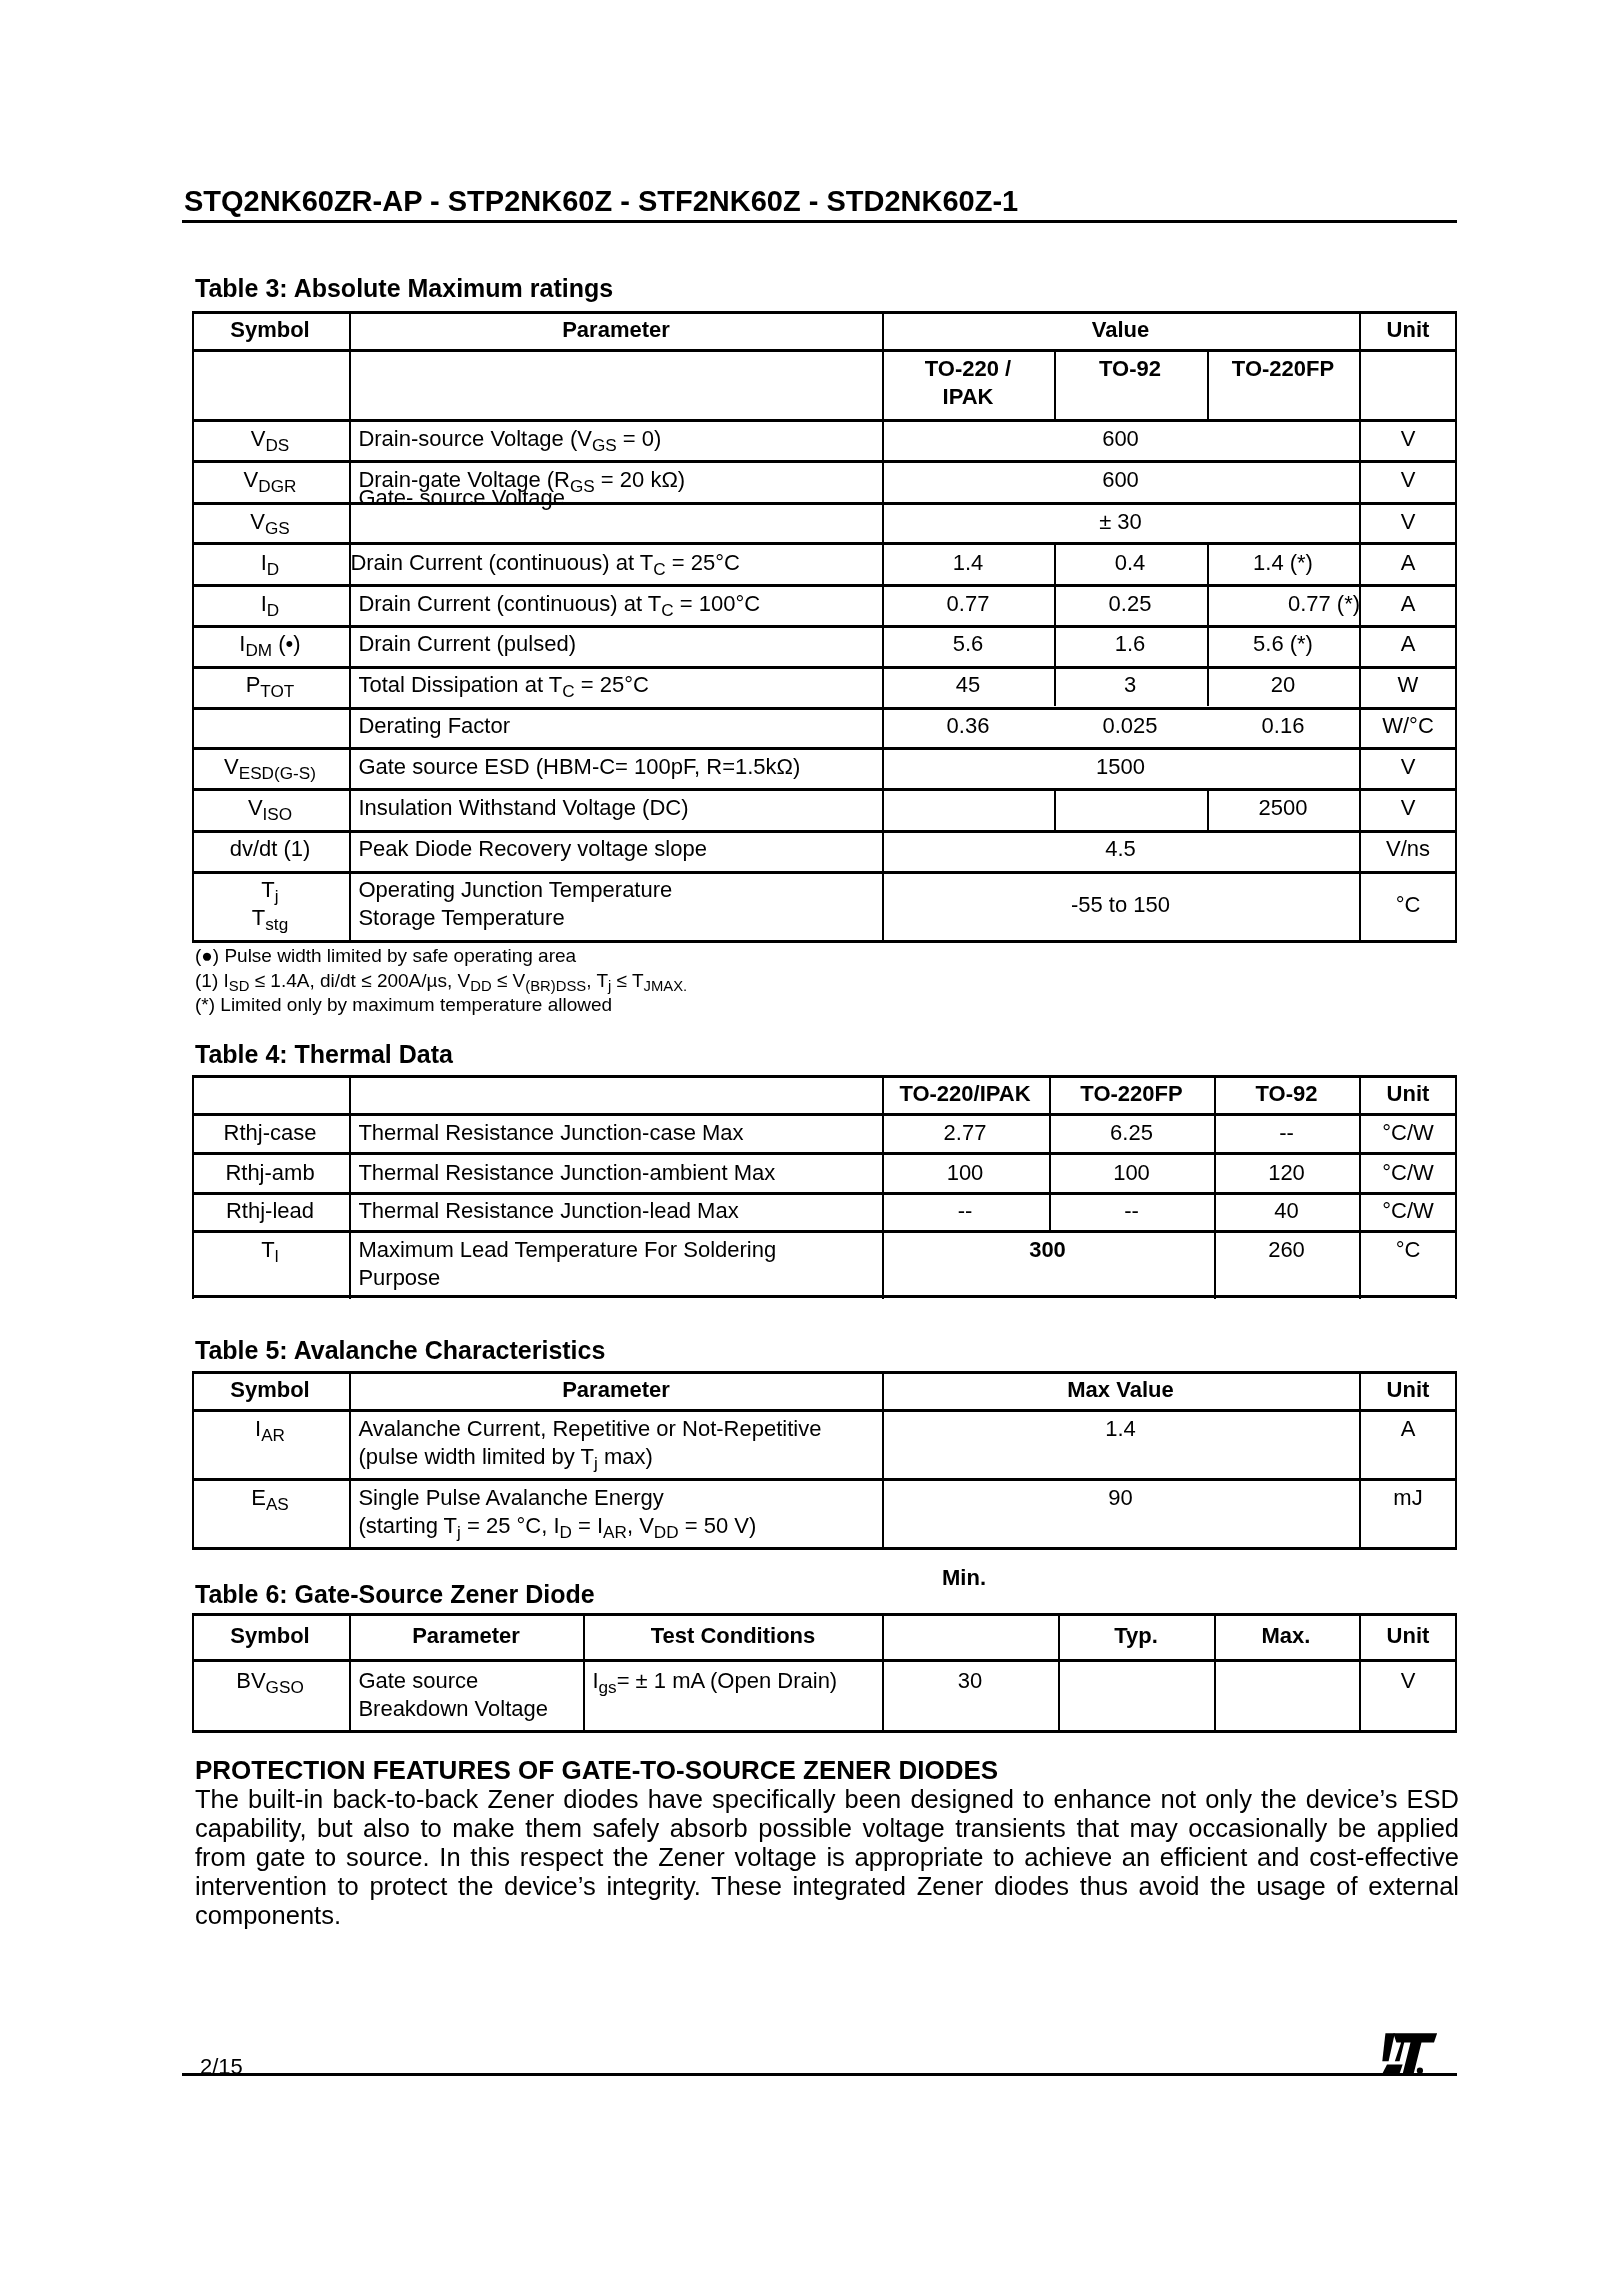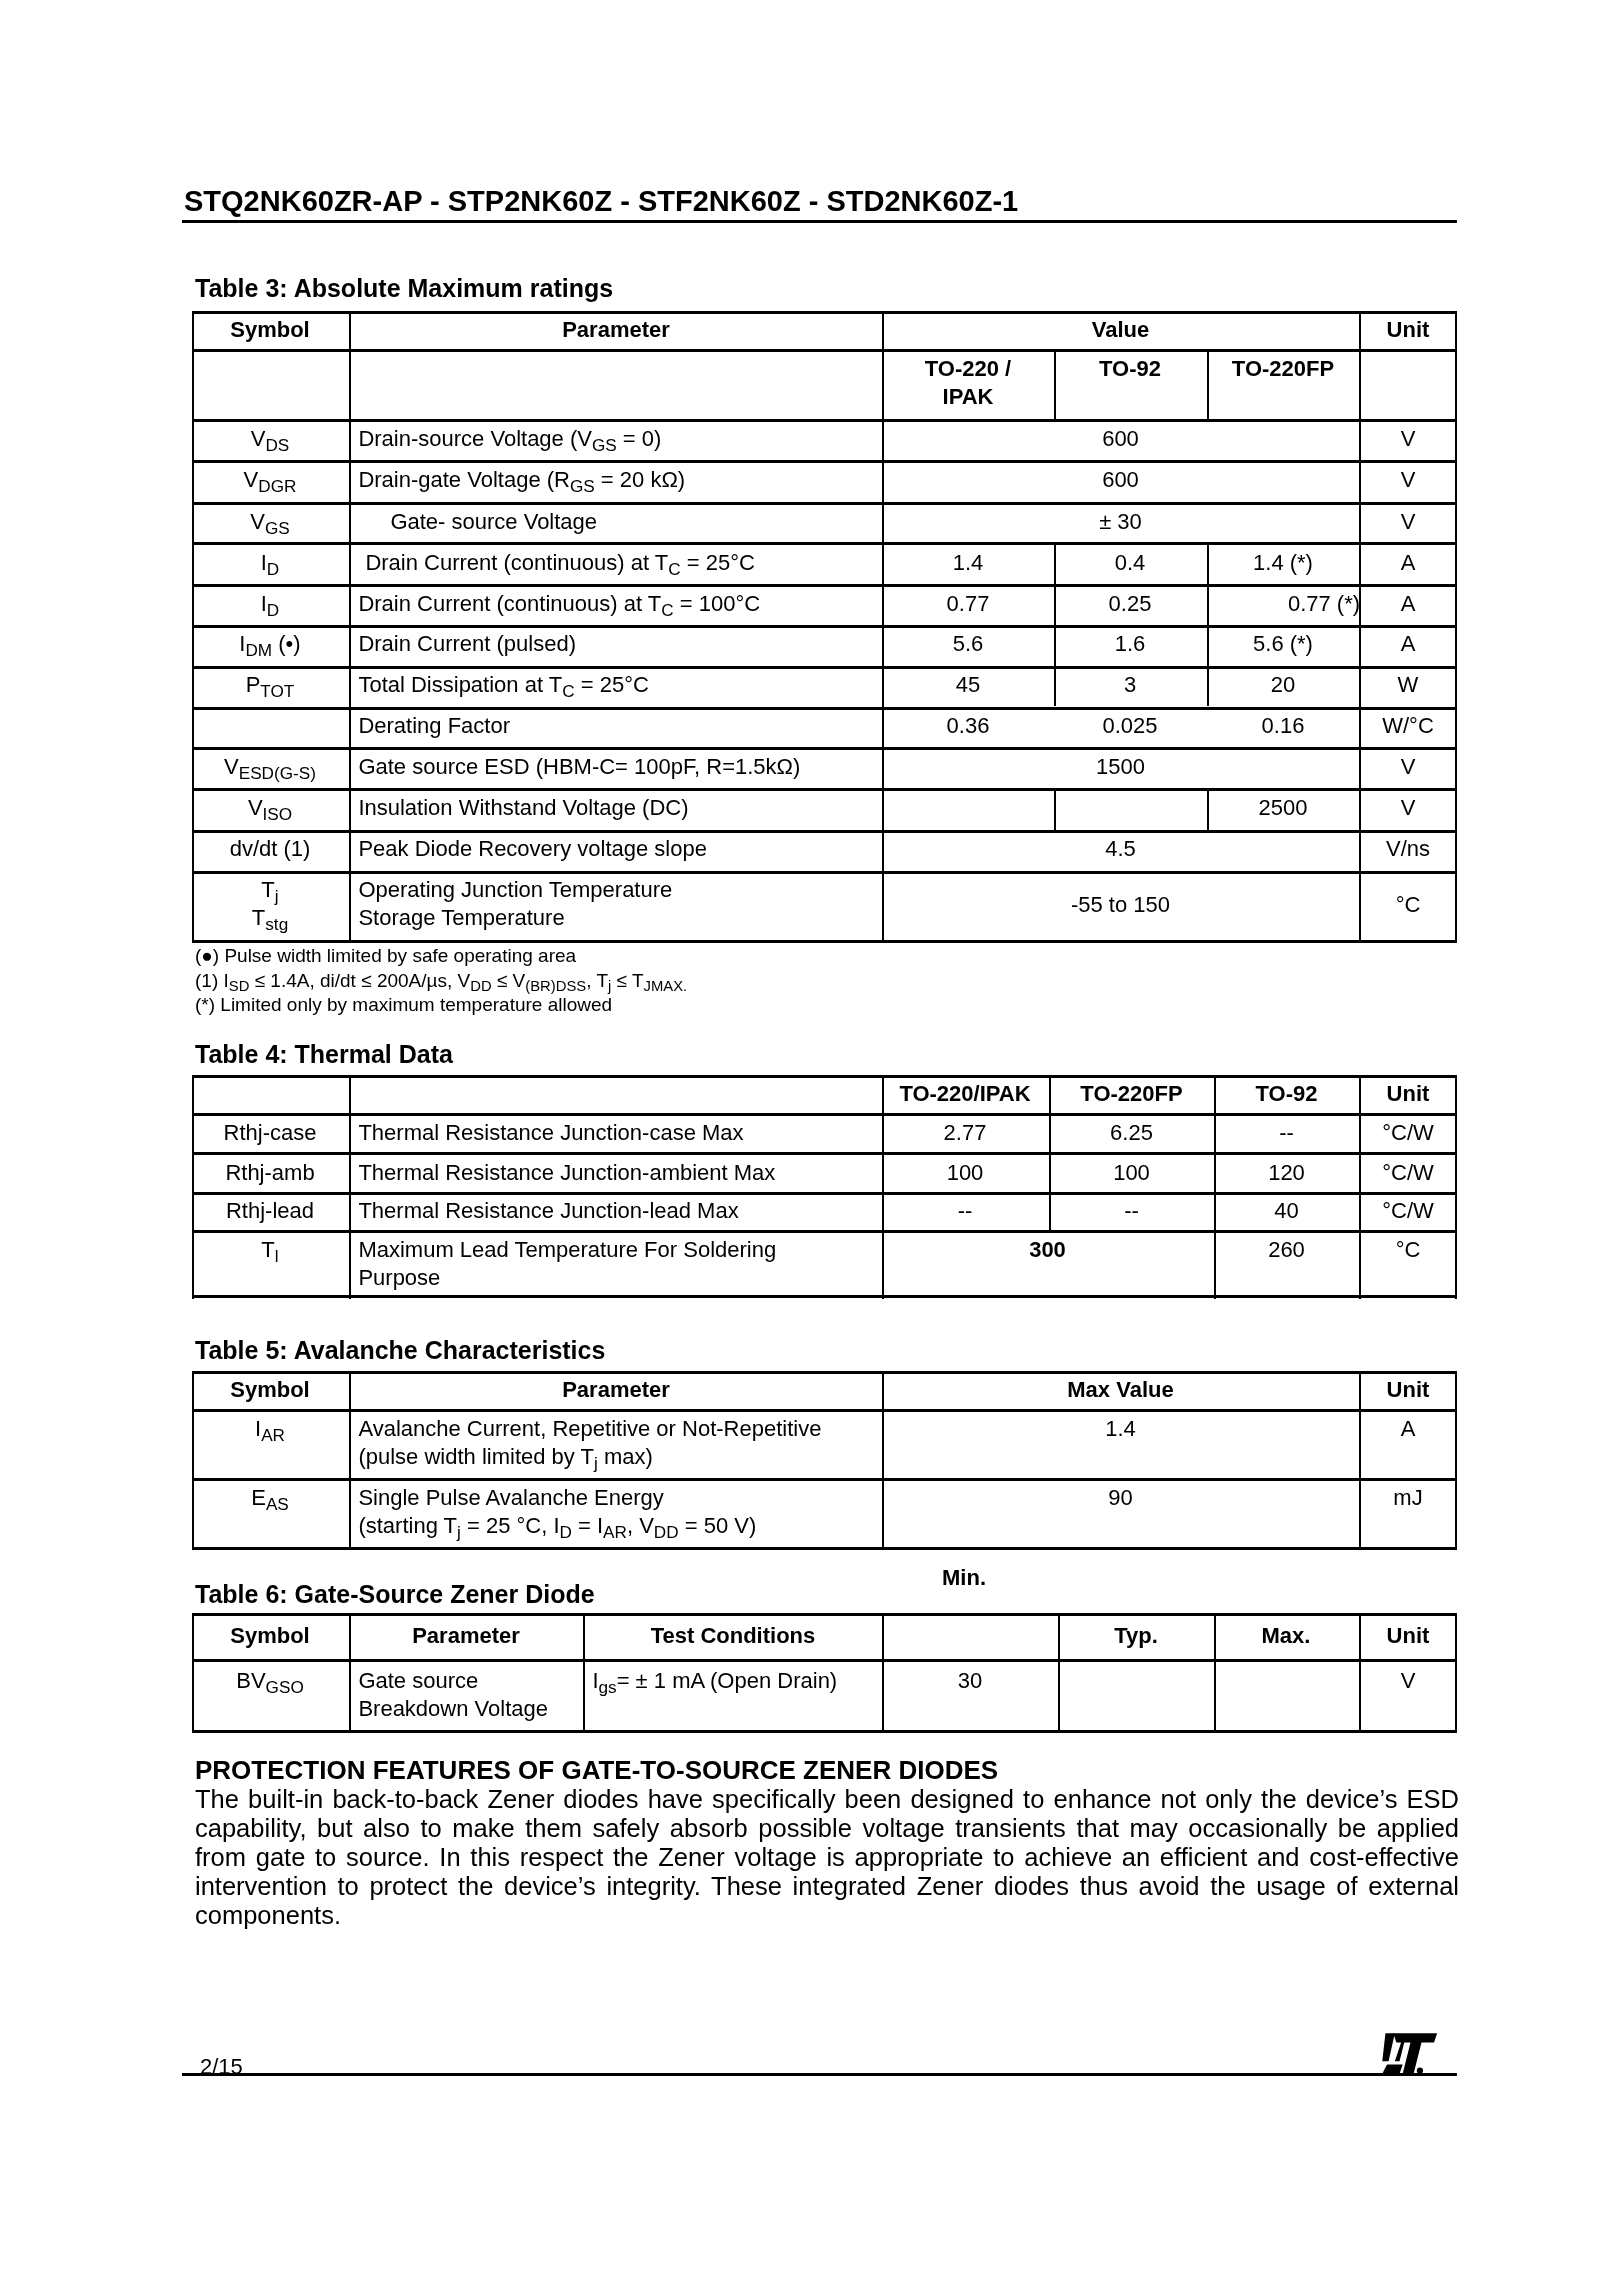--- a/index.html
+++ b/index.html
@@ -76,26 +76,26 @@
   <div class="cell l" style="left:349px; width:534px; top:425px;"><span>Drain-source Voltage (V</span><sub>GS</sub><span> = 0)</span></div>
   <div class="cell c" style="left:882px; width:477px; top:425px;">600</div>
   <div class="cell c" style="left:1359px; width:98px; top:425px;">V</div>
 
   <div class="cell c" style="left:192px; width:156px; top:466px;"><span>V</span><sub>DGR</sub></div>
   <div class="cell l" style="left:349px; width:534px; top:466px;"><span>Drain-gate Voltage (R</span><sub>GS</sub><span> = 20 kΩ)</span></div>
   <div class="cell c" style="left:882px; width:477px; top:466px;">600</div>
   <div class="cell c" style="left:1359px; width:98px; top:466px;">V</div>
 
   <div class="cell c" style="left:192px; width:156px; top:508px;"><span>V</span><sub>GS</sub></div>
-  <div class="cell l" style="left:349px; width:534px; top:508px;margin-left:32px;">Gate- source Voltage</div>
+  <div class="cell l" style="left:349px; width:534px; top:484px;">Gate- source Voltage</div>
   <div class="cell c" style="left:882px; width:477px; top:508px;">± 30</div>
   <div class="cell c" style="left:1359px; width:98px; top:508px;">V</div>
 
   <div class="cell c" style="left:192px; width:156px; top:549px;"><span>I</span><sub>D</sub></div>
-  <div class="cell l" style="left:356px; width:580px; top:549px;"><span>Drain Current (continuous) at T</span><sub>C</sub><span> = 25°C</span></div>
+  <div class="cell l" style="left:341px; width:580px; top:549px;"><span>Drain Current (continuous) at T</span><sub>C</sub><span> = 25°C</span></div>
   <div class="cell c" style="left:882px; width:172px; top:549px;">1.4</div>
   <div class="cell c" style="left:1054px; width:152px; top:549px;">0.4</div>
   <div class="cell c" style="left:1207px; width:152px; top:549px;">1.4 (*)</div>
   <div class="cell c" style="left:1359px; width:98px; top:549px;">A</div>
 
   <div class="cell c" style="left:192px; width:156px; top:590px;"><span>I</span><sub>D</sub></div>
   <div class="cell l" style="left:349px; width:534px; top:590px;"><span>Drain Current (continuous) at T</span><sub>C</sub><span> = 100°C</span></div>
   <div class="cell c" style="left:882px; width:172px; top:590px;">0.77</div>
   <div class="cell c" style="left:1054px; width:152px; top:590px;">0.25</div>
   <div class="cell c" style="left:1207px; width:152px; top:590px;margin-left:41px;">0.77 (*)</div>

